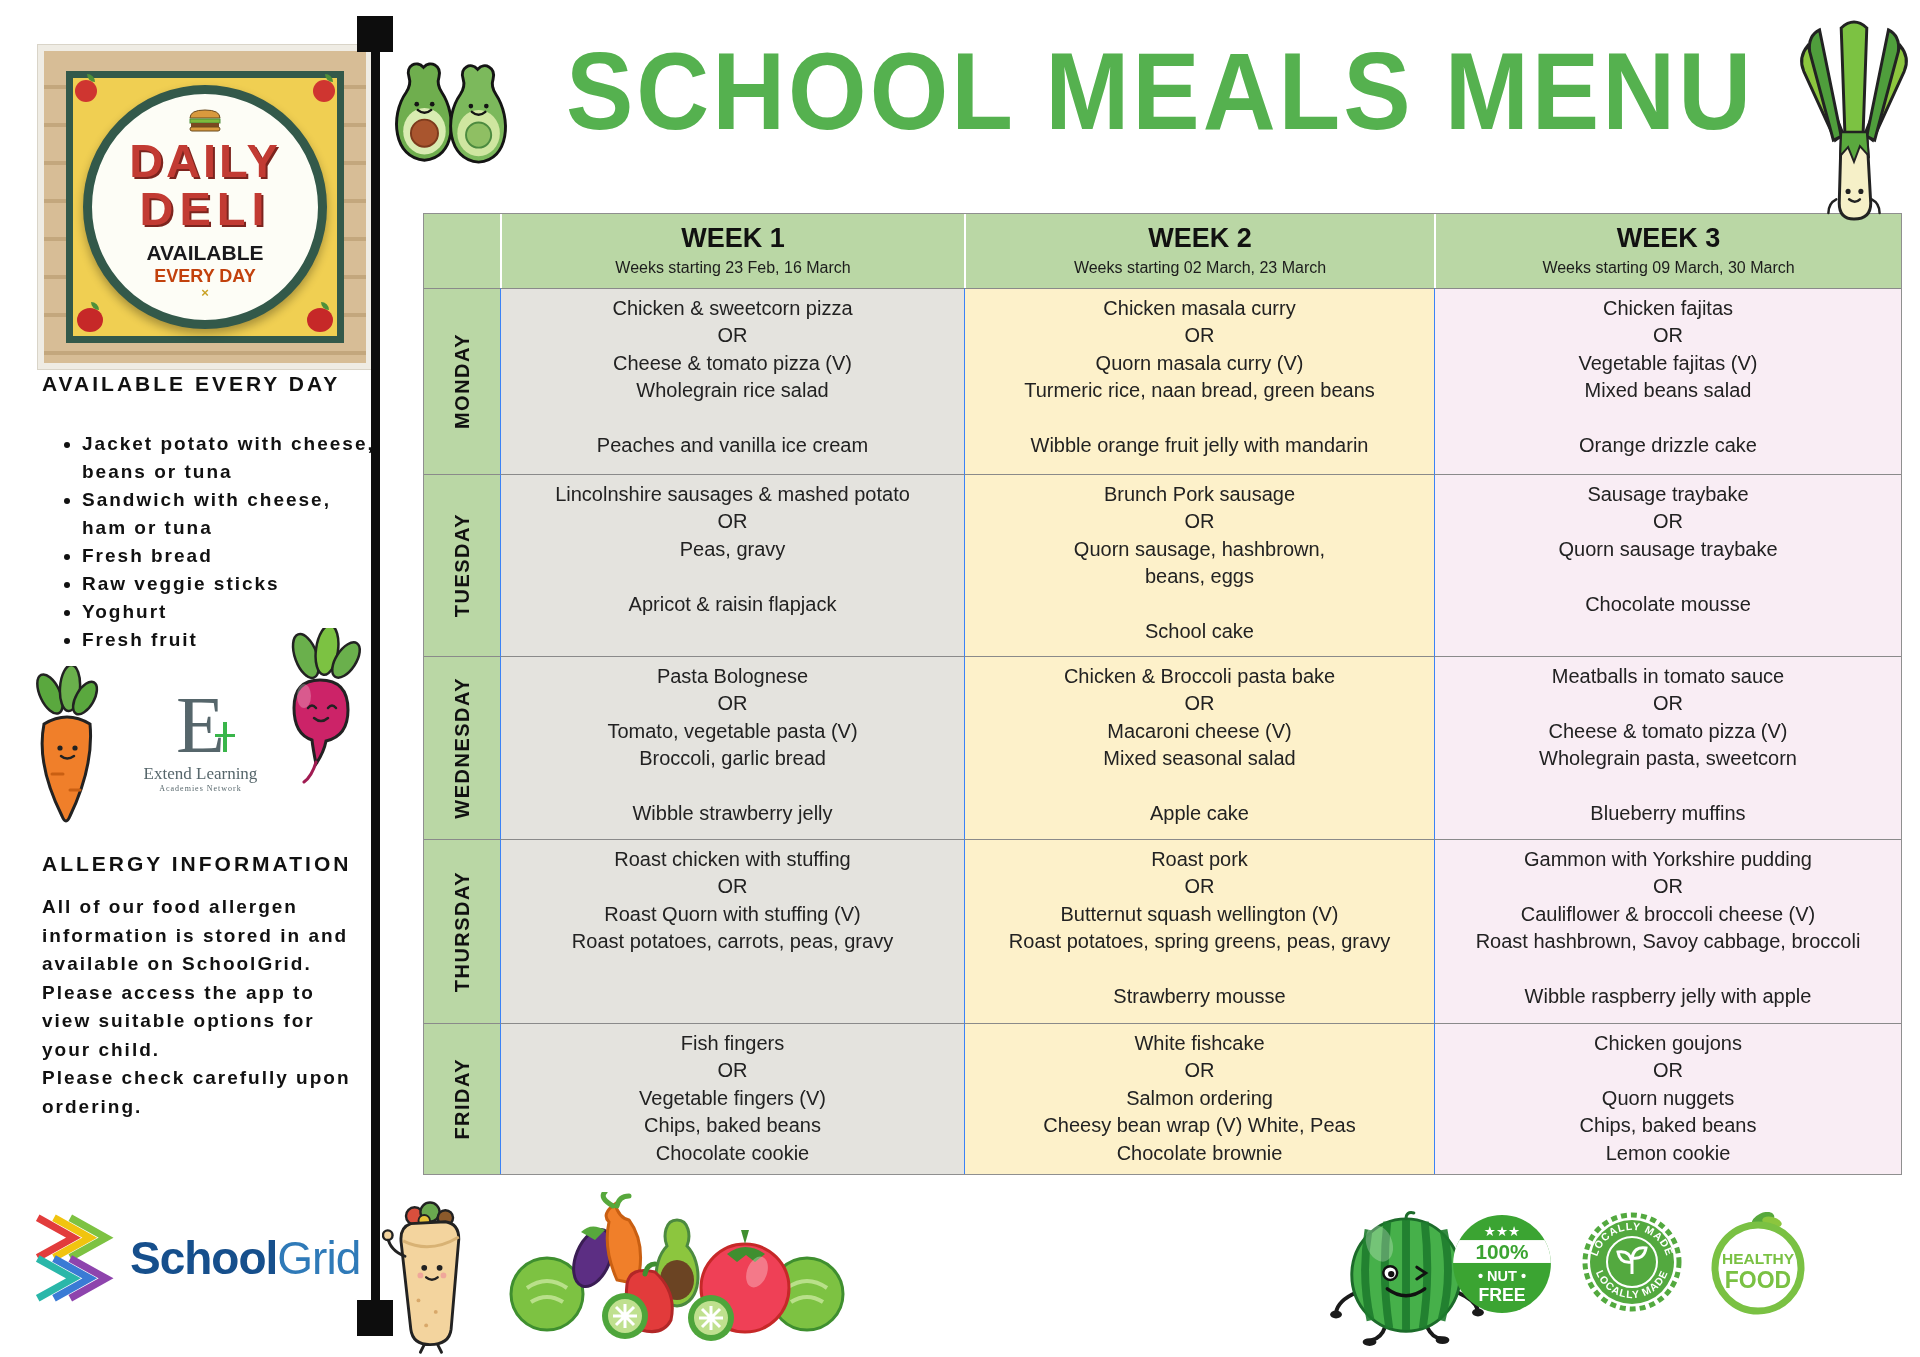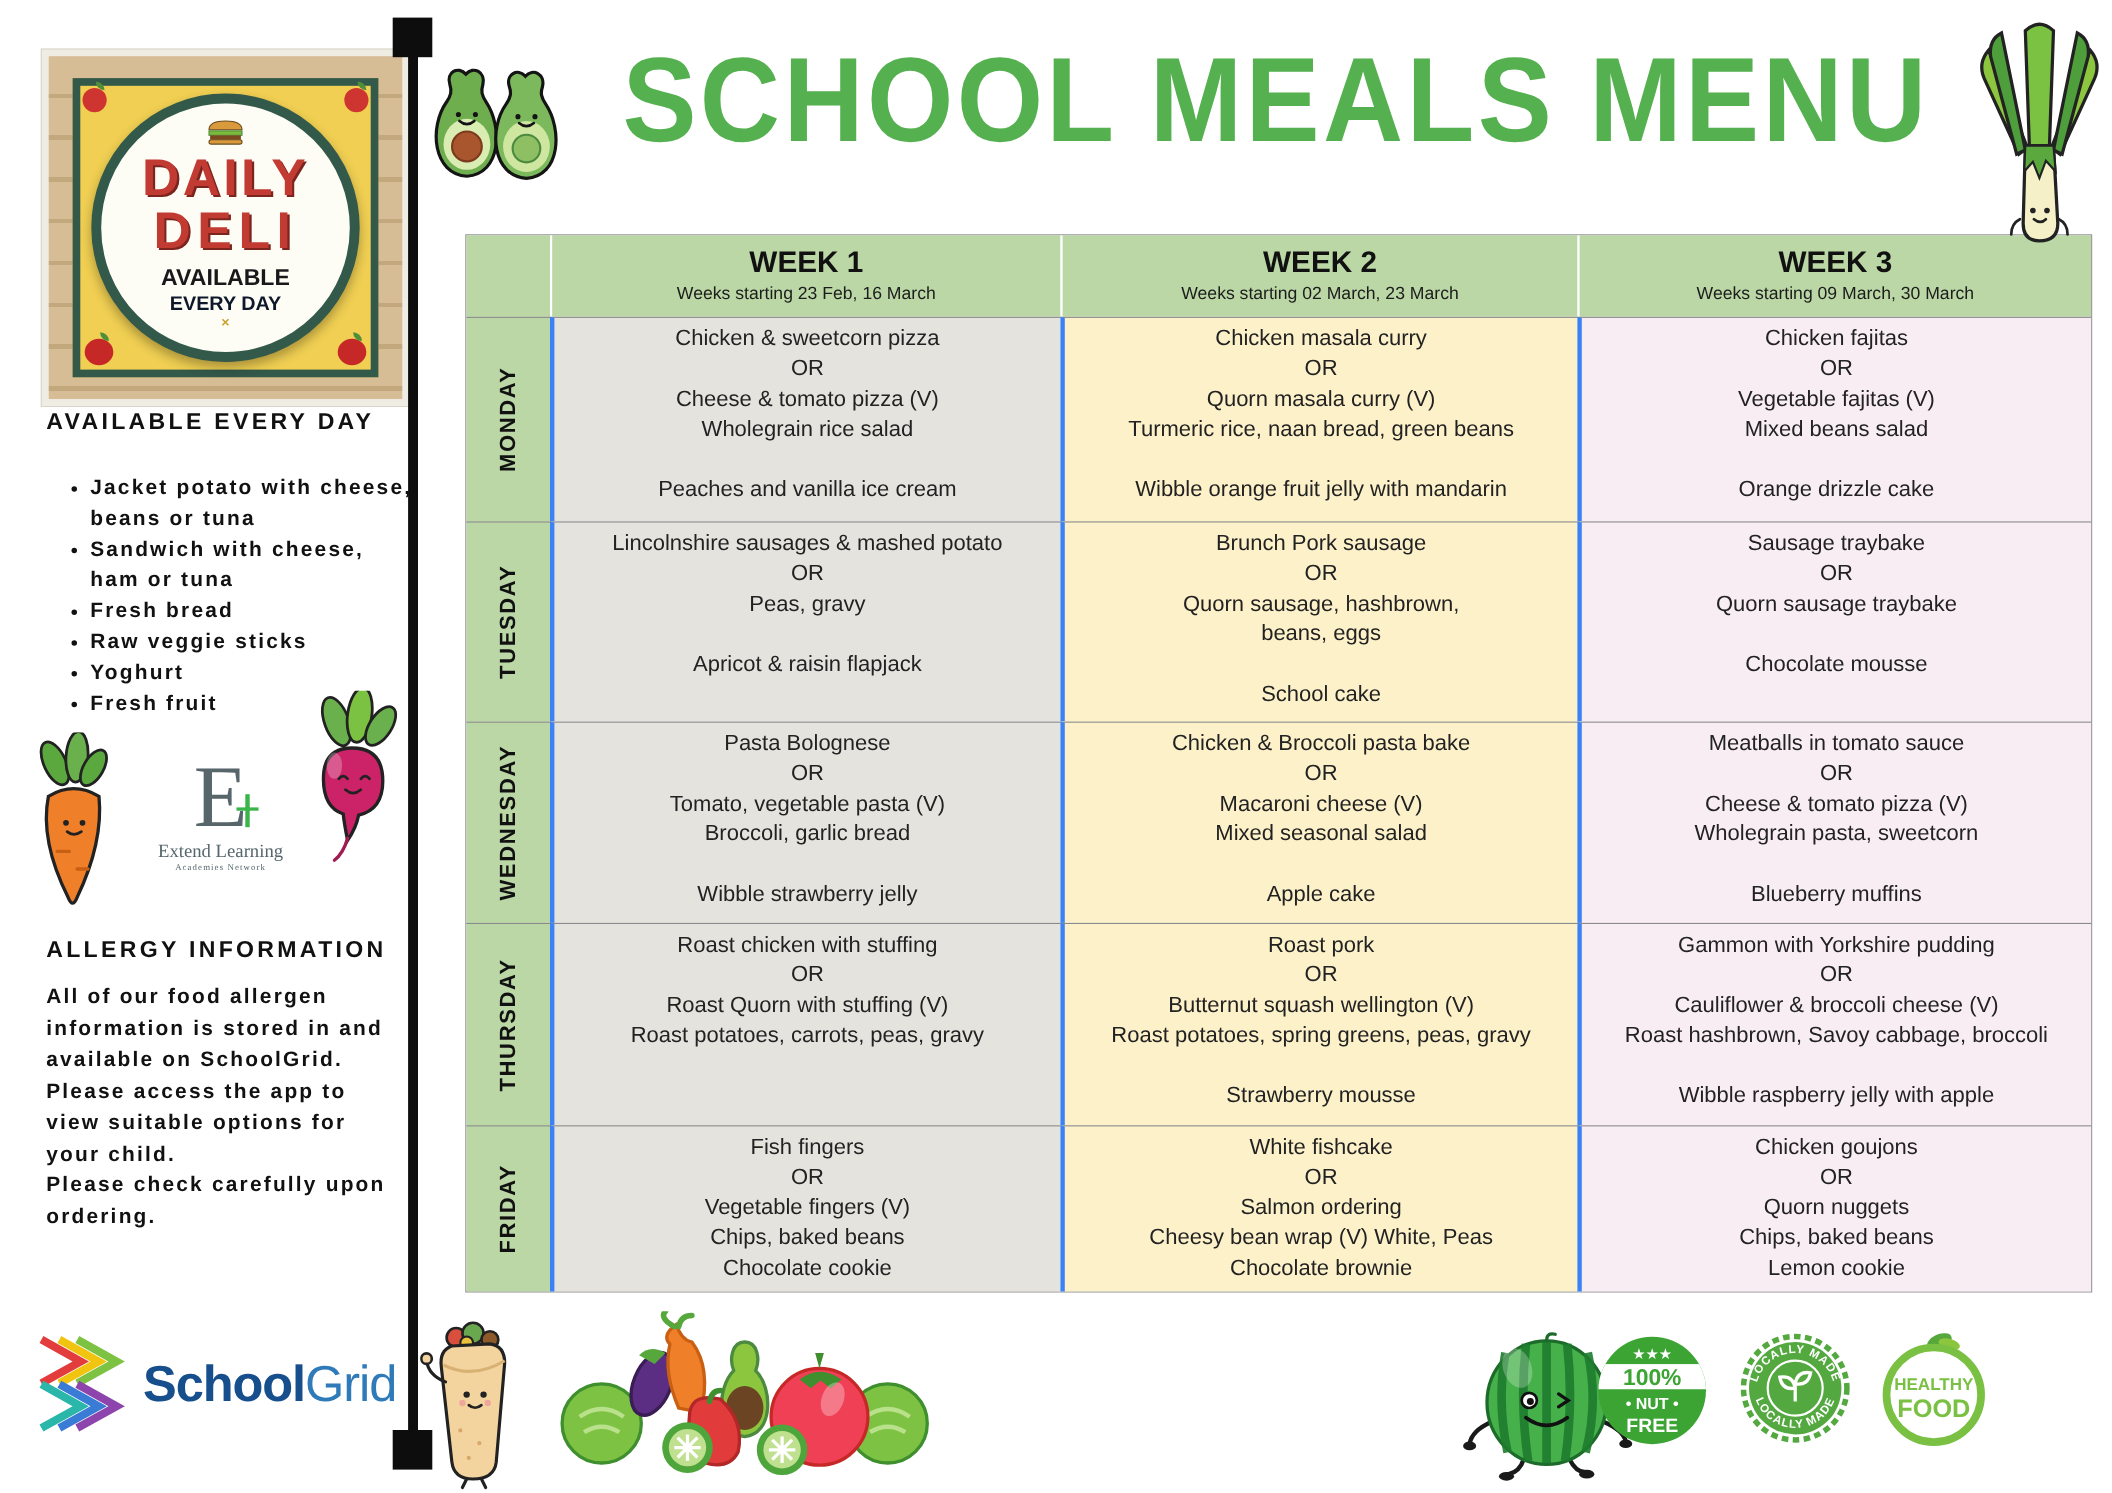--- a/index.html
+++ b/index.html
@@ -13,21 +13,21 @@
   .deli-frame{position:absolute;left:22px;top:20px;right:22px;bottom:20px;
     background:#f0cf52;border:7px solid #33594a;}
   .deli-circle{position:absolute;left:50%;top:50%;width:226px;height:226px;
     transform:translate(-50%,-50%);background:#fdfdf6;border:9px solid #33594a;
     border-radius:50%;text-align:center;box-shadow:0 5px 10px rgba(0,0,0,.3);}
   .deli-word1{margin-top:44px;font-size:47px;font-weight:bold;letter-spacing:3px;
     color:#c23b33;text-shadow:2px 2px 0 #7c241e;line-height:46px;}
   .deli-word2{font-size:47px;font-weight:bold;letter-spacing:6px;color:#c23b33;
     text-shadow:2px 2px 0 #7c241e;line-height:50px;}
   .deli-sub1{font-size:21px;font-weight:bold;color:#19191c;line-height:26px;margin-top:6px;}
-  .deli-sub2{font-size:18px;font-weight:bold;color:#0f172a;line-height:20px;}
+  .deli-sub2{font-size:18px;font-weight:bold;color:#c2410c;line-height:20px;}
   .deli-x{color:#c9a227;font-size:13px;font-weight:bold;line-height:14px;}
   .fruit{position:absolute;border-radius:50%;}
   .fruit.leaf:after{content:"";position:absolute;left:55%;top:-6px;width:8px;height:8px;
     background:#4f8f3a;border-radius:0 8px 0 8px;}
   .burger-ico{position:absolute;left:50%;top:14px;transform:translateX(-50%);}
 
   .side-head{position:absolute;left:42px;width:320px;font-size:21px;font-weight:bold;
     letter-spacing:3px;color:#111;}
   .avail-list{position:absolute;left:64px;top:430px;width:296px;margin:0;padding:0 0 0 18px;
     font-size:19px;font-weight:bold;letter-spacing:2px;color:#111;line-height:28px;}
@@ -57,21 +57,21 @@
   
   .main-title{position:absolute;left:520px;top:30px;width:1280px;text-align:center;
     font-size:101px;font-weight:bold;letter-spacing:3px;color:var(--title-green,#55b14f);
     transform:scaleY(1.08);transform-origin:top;white-space:nowrap;}
 
   
   #menu-grid{position:absolute;left:423px;top:213px;display:grid;
     grid-template-columns:76px 464px 470px 467px;
     grid-template-rows:74px 186px 182px 183px 184px 151px;
     border:1px solid #8f8f8f;z-index:1;}
-  .tcell{box-sizing:border-box;border-left:4px solid #3b82f6;border-top:1px solid #8a8a8a;}
+  .tcell{box-sizing:border-box;border-left:1px solid #3b82f6;border-top:1px solid #8a8a8a;}
   .th{background:var(--header-green,#bad7a5);border-top:none;border-left:2px solid #fff;
     text-align:center;padding-top:7px;}
   .th.corner{border-left:none;}
   .wtitle{font-size:27px;font-weight:bold;color:#111;line-height:34px;}
   .wsub{font-size:16px;color:#1c1c1c;line-height:26px;}
   .day-label{background:var(--header-green,#bad7a5);border-left:none;display:flex;
     align-items:center;justify-content:center;}
   .day-label span{writing-mode:vertical-rl;transform:rotate(180deg);font-size:20px;
     font-weight:bold;letter-spacing:1.5px;color:#111;}
   .menu-cell{text-align:center;padding-top:6px;font-size:20px;color:#222;}

